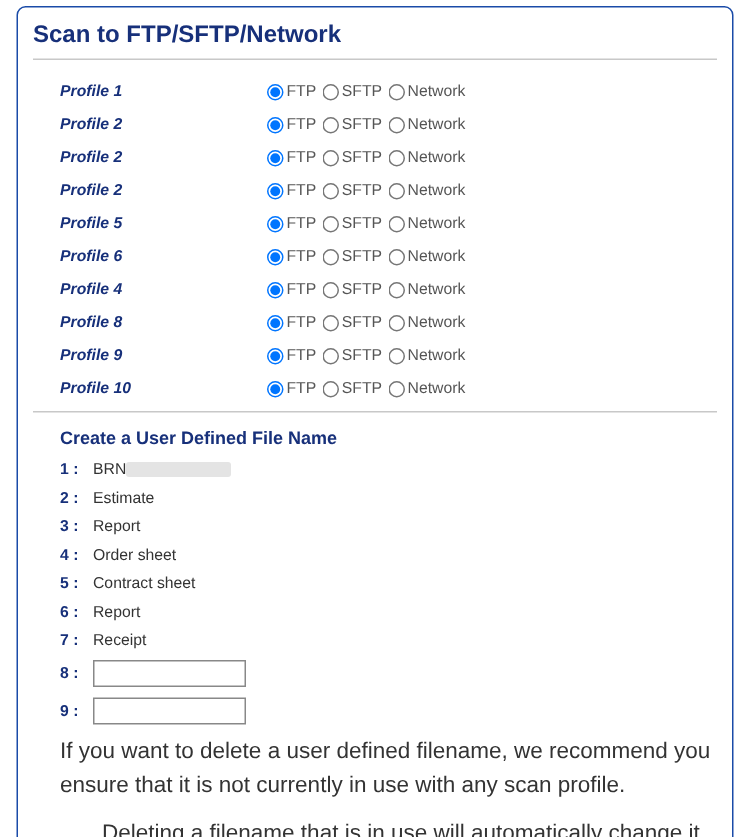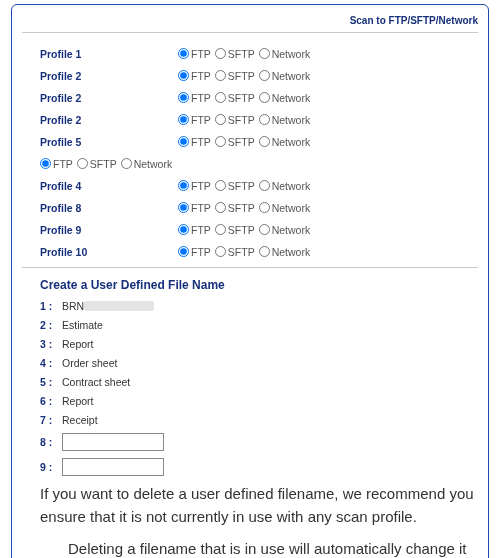--- a/index.html
+++ b/index.html
@@ -11,47 +11,47 @@
   .frame {
     width: 478px;
     margin: 4px auto;
     border: 1px solid #1a4ba8;
     border-radius: 6px;
     padding: 8px 10px 12px 10px;
     box-sizing: border-box;
   }
   h1.page-title {
     color: #17307a;
-    font-size: 10px;
+    font-size: 16px;
     font-weight: bold;
     margin: 2px 0 6px 0;
-    text-align: right;
   }
   hr.sep {
     border: none;
     border-top: 1px solid #c8c8c8;
     margin: 4px 0 10px 0;
   }
   .profiles {
     margin: 0 0 0 18px;
   }
   .profile-row {
     display: flex;
     align-items: center;
     height: 22px;
     font-size: 10.5px;
   }
   .profile-label {
     width: 138px;
     color: #17307a;
     font-weight: bold;
+    font-style: italic;
   }
   .opt {
     display: inline-flex;
-    align-items: flex-start;
+    align-items: flex-end;
     margin-right: 4px;
     color: #555;
   }
   .opt input[type=radio] {
     margin: 0 2px 0 0;
     width: 11px;
     height: 11px;
   }
   h2.section-title {
     color: #17307a;
@@ -174,20 +174,21 @@
         <label class="opt">
           <input type="radio" name="prof4" style="">
           <span>SFTP</span>
         </label>
         <label class="opt">
           <input type="radio" name="prof4" style="">
           <span>Network</span>
         </label>
       </div>
       <div class="profile-row">
+        <div class="profile-label">Profile 6</div>
         <label class="opt">
           <input type="radio" name="prof5" checked="" style="">
           <span>FTP</span>
         </label>
         <label class="opt">
           <input type="radio" name="prof5" style="">
           <span>SFTP</span>
         </label>
         <label class="opt">
           <input type="radio" name="prof5" style="">

